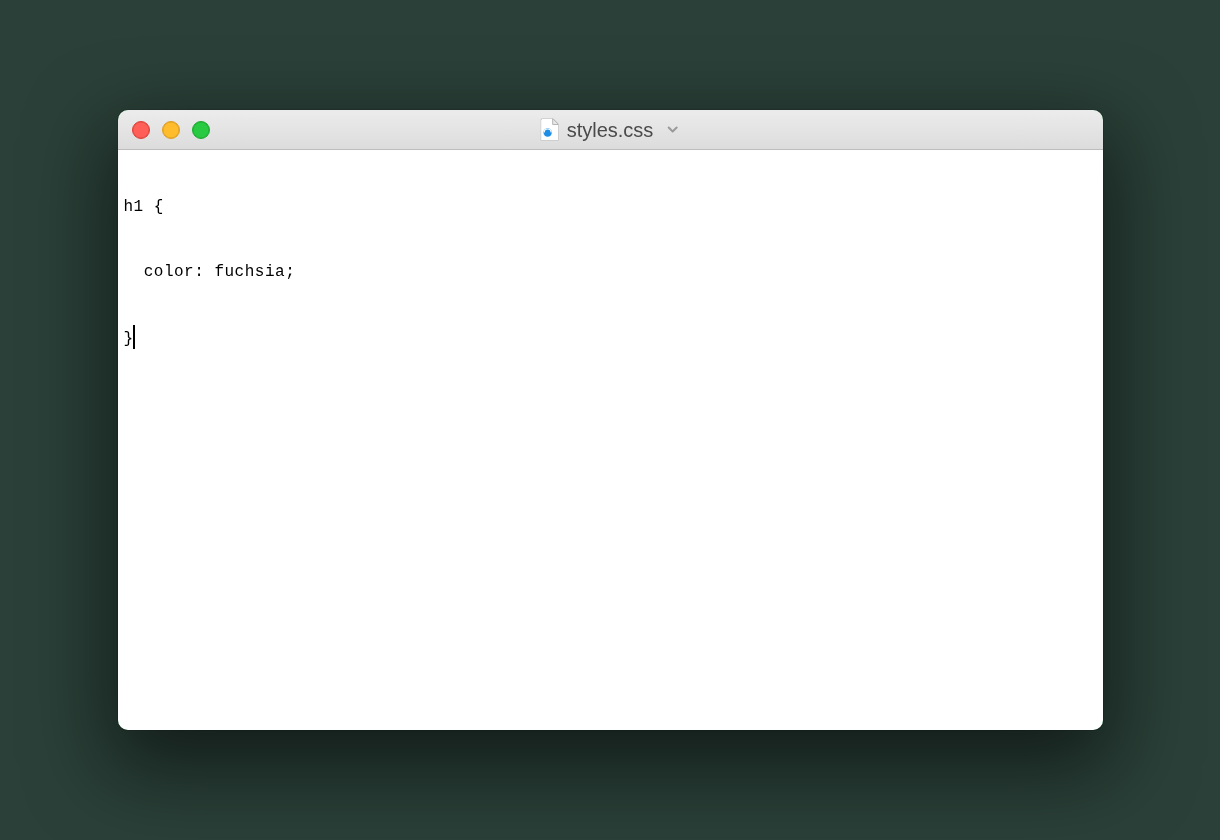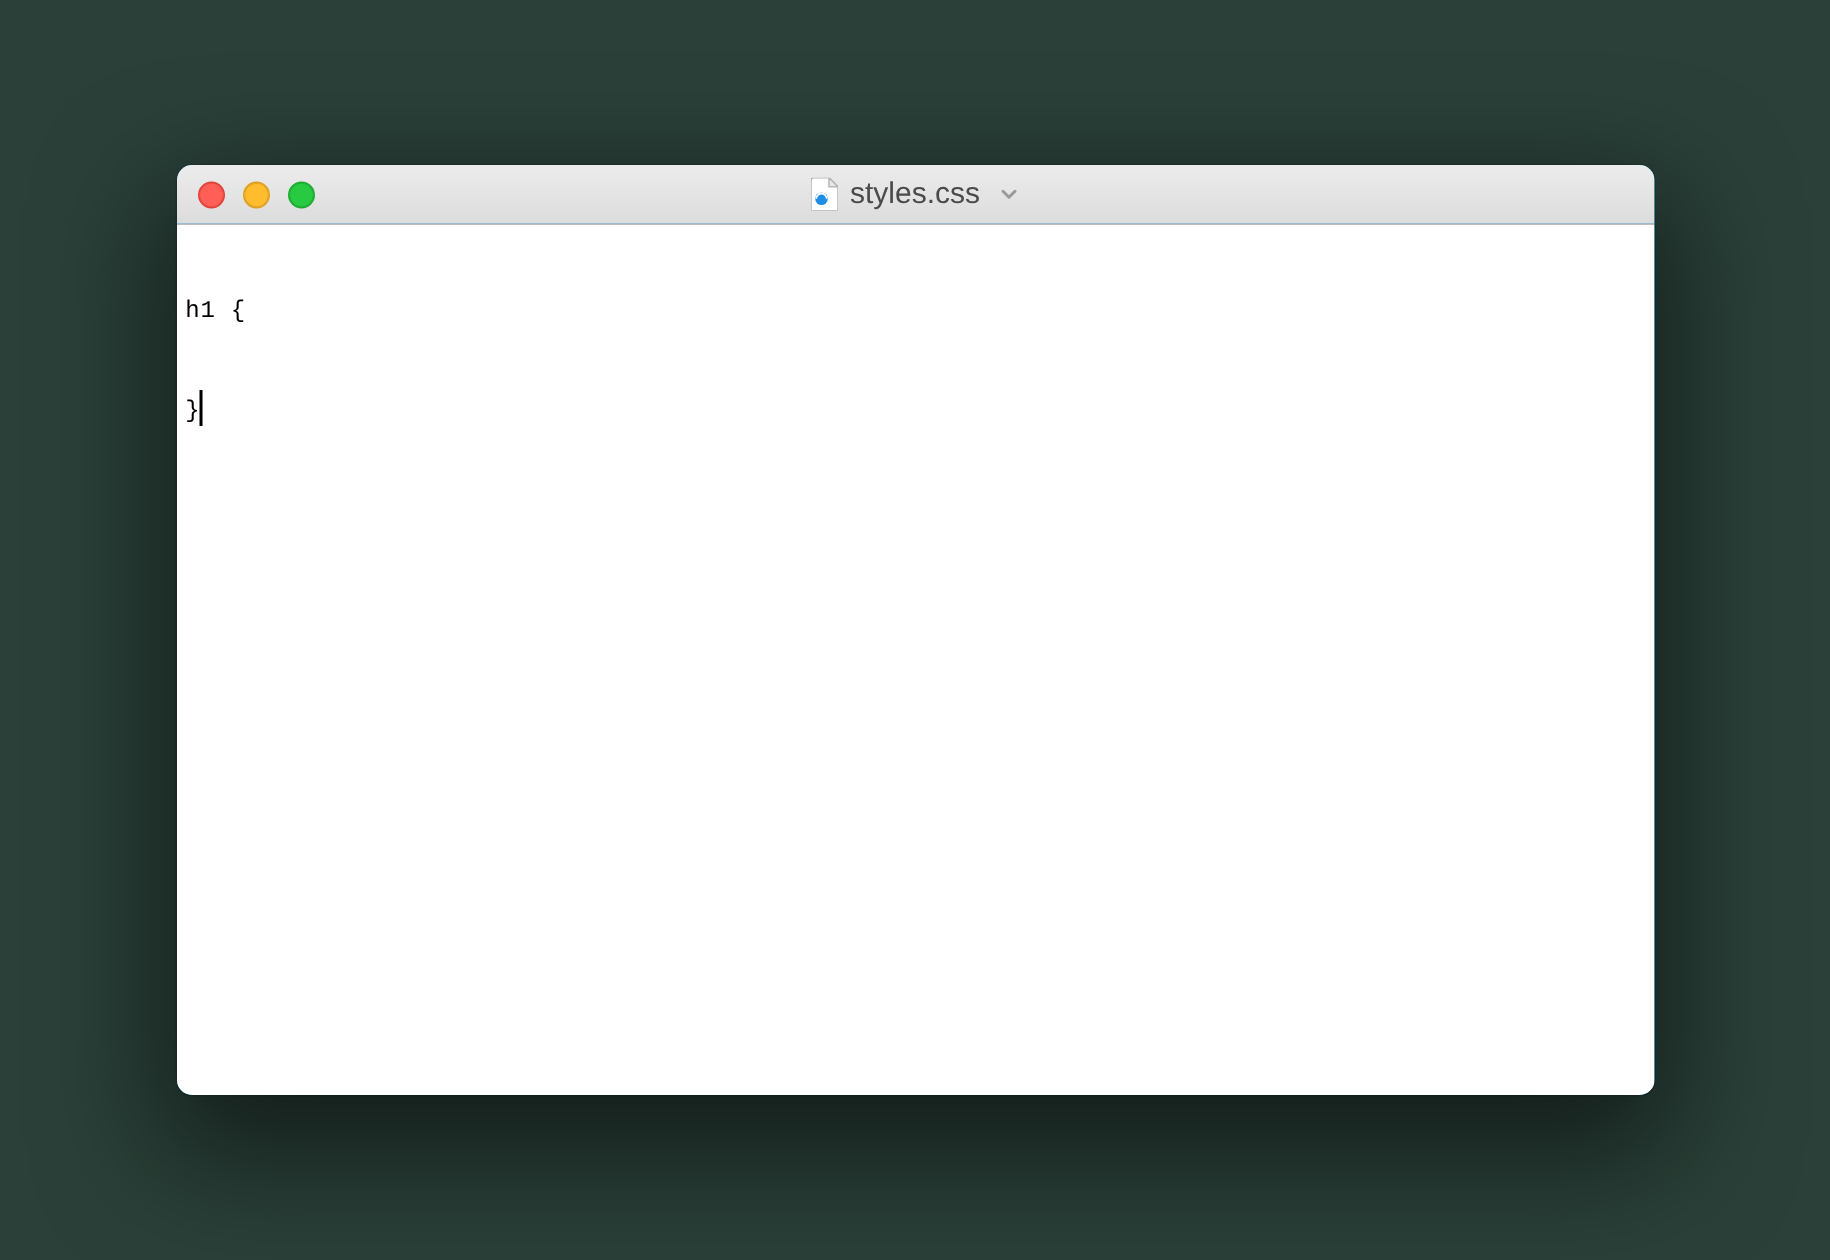--- a/index.html
+++ b/index.html
@@ -14,21 +14,21 @@
       background: #2a4038;
       display: flex;
       align-items: center;
       justify-content: center;
       font-family: -apple-system, BlinkMacSystemFont, "Helvetica Neue", sans-serif;
     }
     
     .window {
       width: 985px;
       height: 620px;
-      background: #0ea5e9;
+      background: #15803d;
       border-radius: 10px;
       box-shadow: 0 30px 80px 10px rgba(0,0,0,0.55), 0 0 0 1px rgba(0,0,0,0.1);
       overflow: hidden;
       display: flex;
       flex-direction: column;
     }
     
     .title-bar {
       height: 40px;
       background: linear-gradient(to bottom, #ececec 0%, #dcdcdc 100%);
@@ -139,16 +139,17 @@
       <span class="dropdown-chevron">
         <svg width="14" height="14" viewBox="0 0 14 14">
           <path d="M3 5 L7 9 L11 5" fill="none" stroke="#9a9a9a" stroke-width="2" stroke-linecap="round" stroke-linejoin="round"></path>
         </svg>
       </span>
     </div>
   </div>
 
   <div class="editor-area">
     <span class="code-line">h1 {</span>
+    <span class="code-line">  color: fuchsia;</span>
     <span class="code-line"><span>}</span><span class="caret"></span></span>
   </div>
 
 </div>
 
 </body></html>

